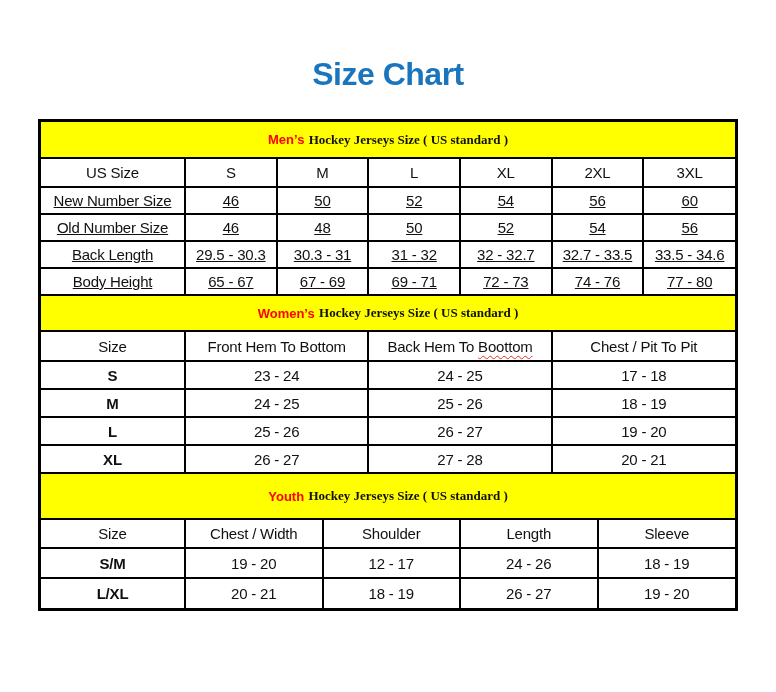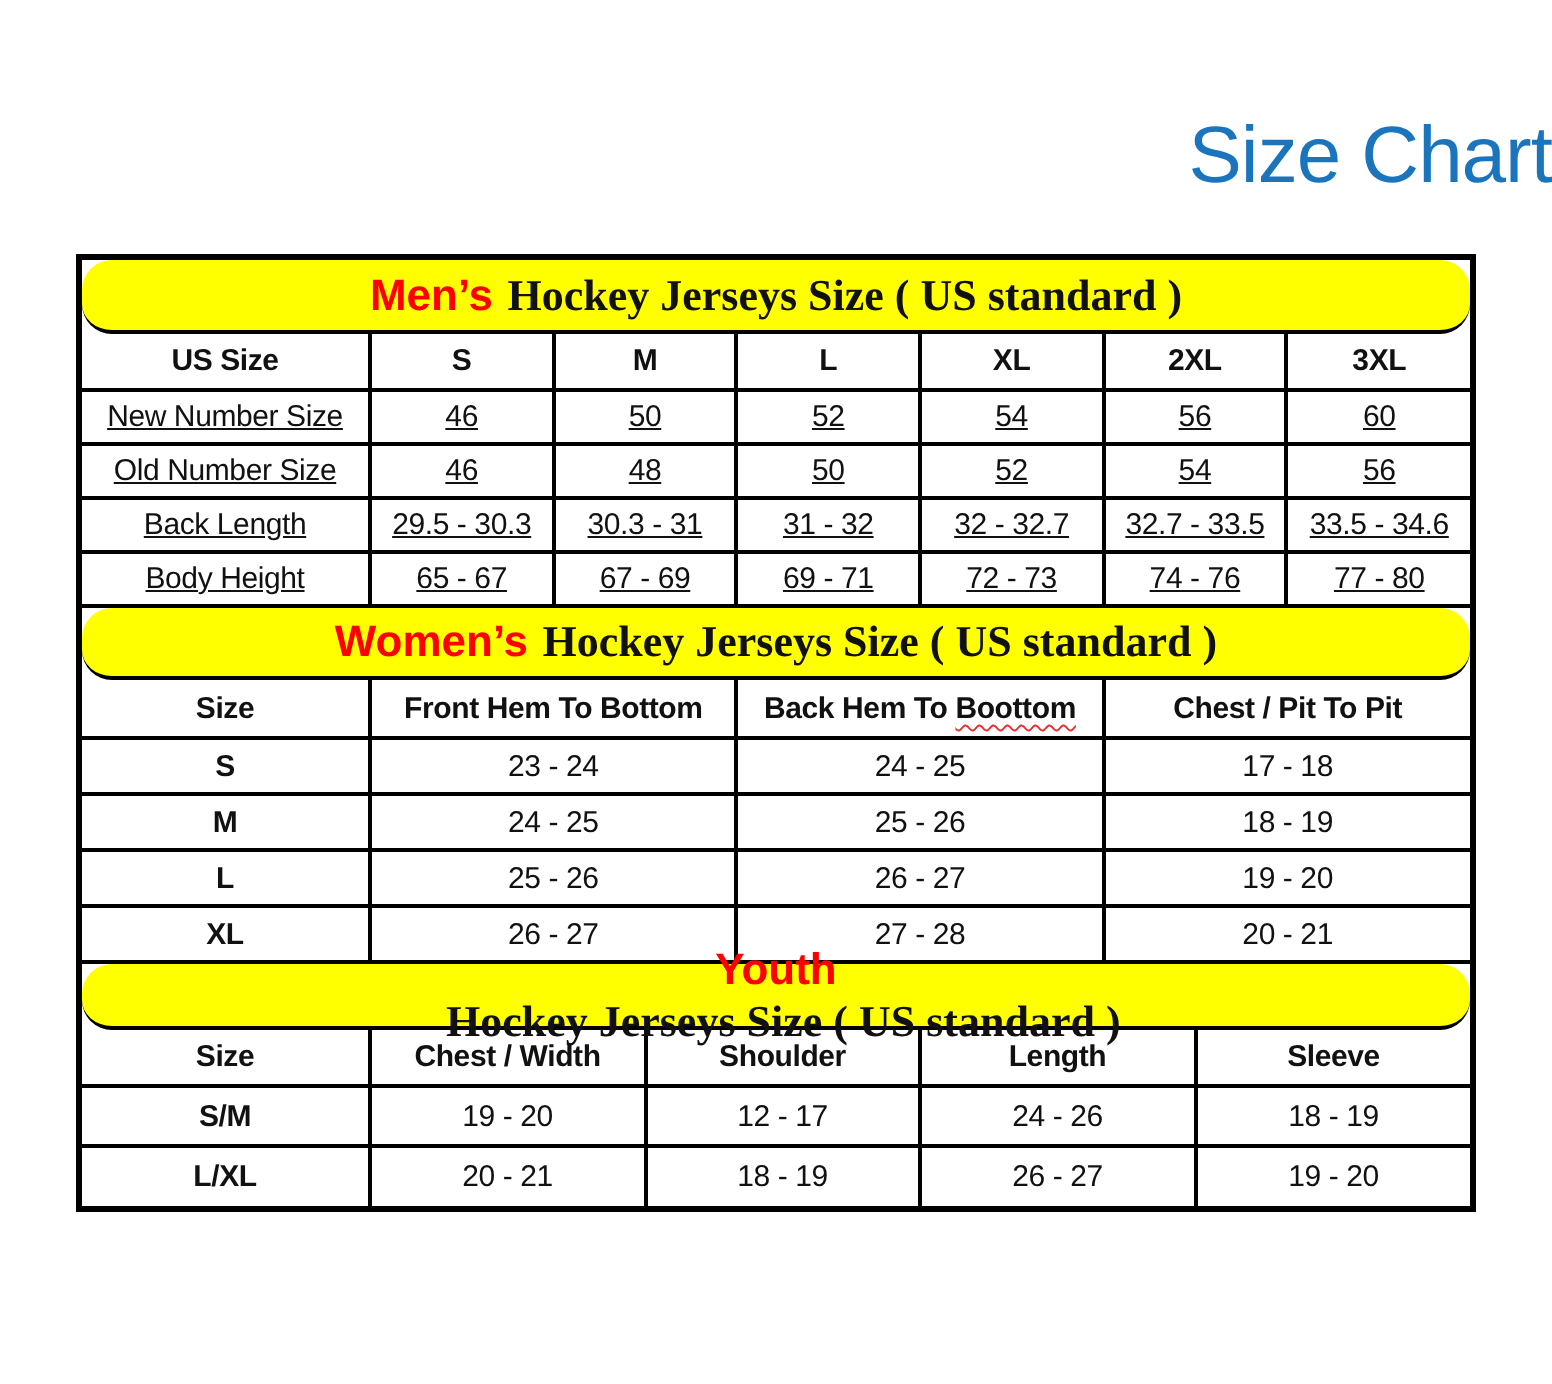--- a/index.html
+++ b/index.html
@@ -3,48 +3,48 @@
 <meta charset="utf-8">
 <style>
   :root{
     --c-title:#1b75bc; --c-band:#ffff00; --c-red:#ff0000;
     --c-border:#000000; --c-text:#111111; --c-squiggle:#e03030;
   }
   *{margin:0;padding:0;box-sizing:border-box;}
   html,body{width:776px;height:692px;background:#ffffff;overflow:hidden;
     font-family:"Liberation Sans","DejaVu Sans",sans-serif;color:var(--c-text);}
   .page-title{
-    margin:56px 0 26px 0;text-align:right;
-    font-size:40px;font-weight:normal;color:var(--c-title);letter-spacing:-0.5px;
+    margin:56px 0 26px 0;text-align:center;
+    font-size:32px;font-weight:bold;color:var(--c-title);letter-spacing:-0.5px;
   }
   .chart-wrap{
     width:700px;margin-left:38px;border:3px solid var(--c-border);
   }
   .band{
     background:var(--c-band);border-bottom:2px solid var(--c-border);
     display:flex;align-items:center;justify-content:center;
-    font-size:22px;font-weight:bold;border-radius:15px;
+    font-size:13px;font-weight:bold;
   }
   .band.h-mens{height:37px;}
   .band.h-womens{height:36px;}
-  .band.h-youth{height:33px;flex-direction:column;}
+  .band.h-youth{height:46px;}
   .band .band-red{color:var(--c-red);}
   .band .band-rest{color:var(--c-text);margin-left:0.33em;font-family:Liberation Serif, serif;}
   table.section-table{
     width:100%;border-collapse:collapse;table-layout:fixed;
   }
   table.section-table th, table.section-table td{
     border-right:2px solid var(--c-border);
     border-bottom:2px solid var(--c-border);
     text-align:center;vertical-align:middle;
     font-size:15px;letter-spacing:-0.2px;white-space:nowrap;
     overflow:hidden;
   }
   table.section-table th:last-child, table.section-table td:last-child{border-right:none;}
-  table.section-table th{font-weight:bold;}
+  table.section-table th{font-weight:normal;}
   table.section-table td{font-weight:normal;}
   .t-mens th{height:28px;} .t-mens td{height:27px;text-decoration:underline;}
   .t-womens th{height:29px;} .t-womens td{height:28px;}
   .t-youth th{height:28px;} .t-youth td{height:30px;}
   .t-womens td:first-child, .t-youth td:first-child{font-weight:bold;}
   table.section-table:last-of-type tr:last-child td{border-bottom:none;}
   .squiggle{
     text-decoration-line:underline;
     text-decoration-style:wavy;
     text-decoration-color:var(--c-squiggle);

